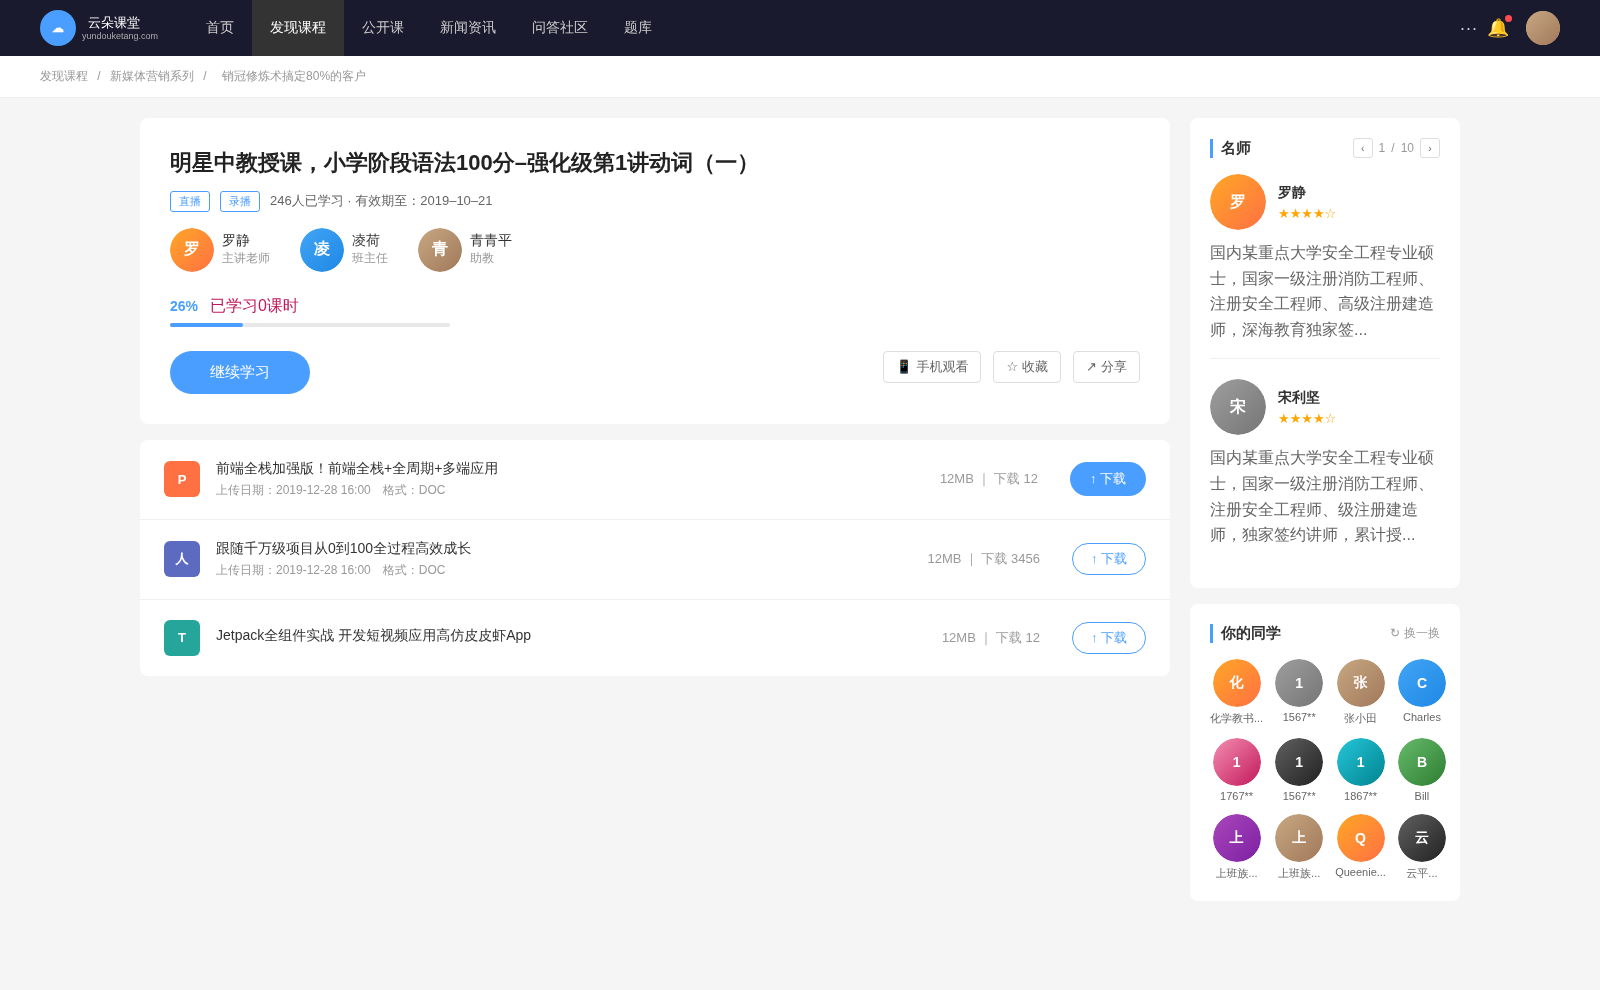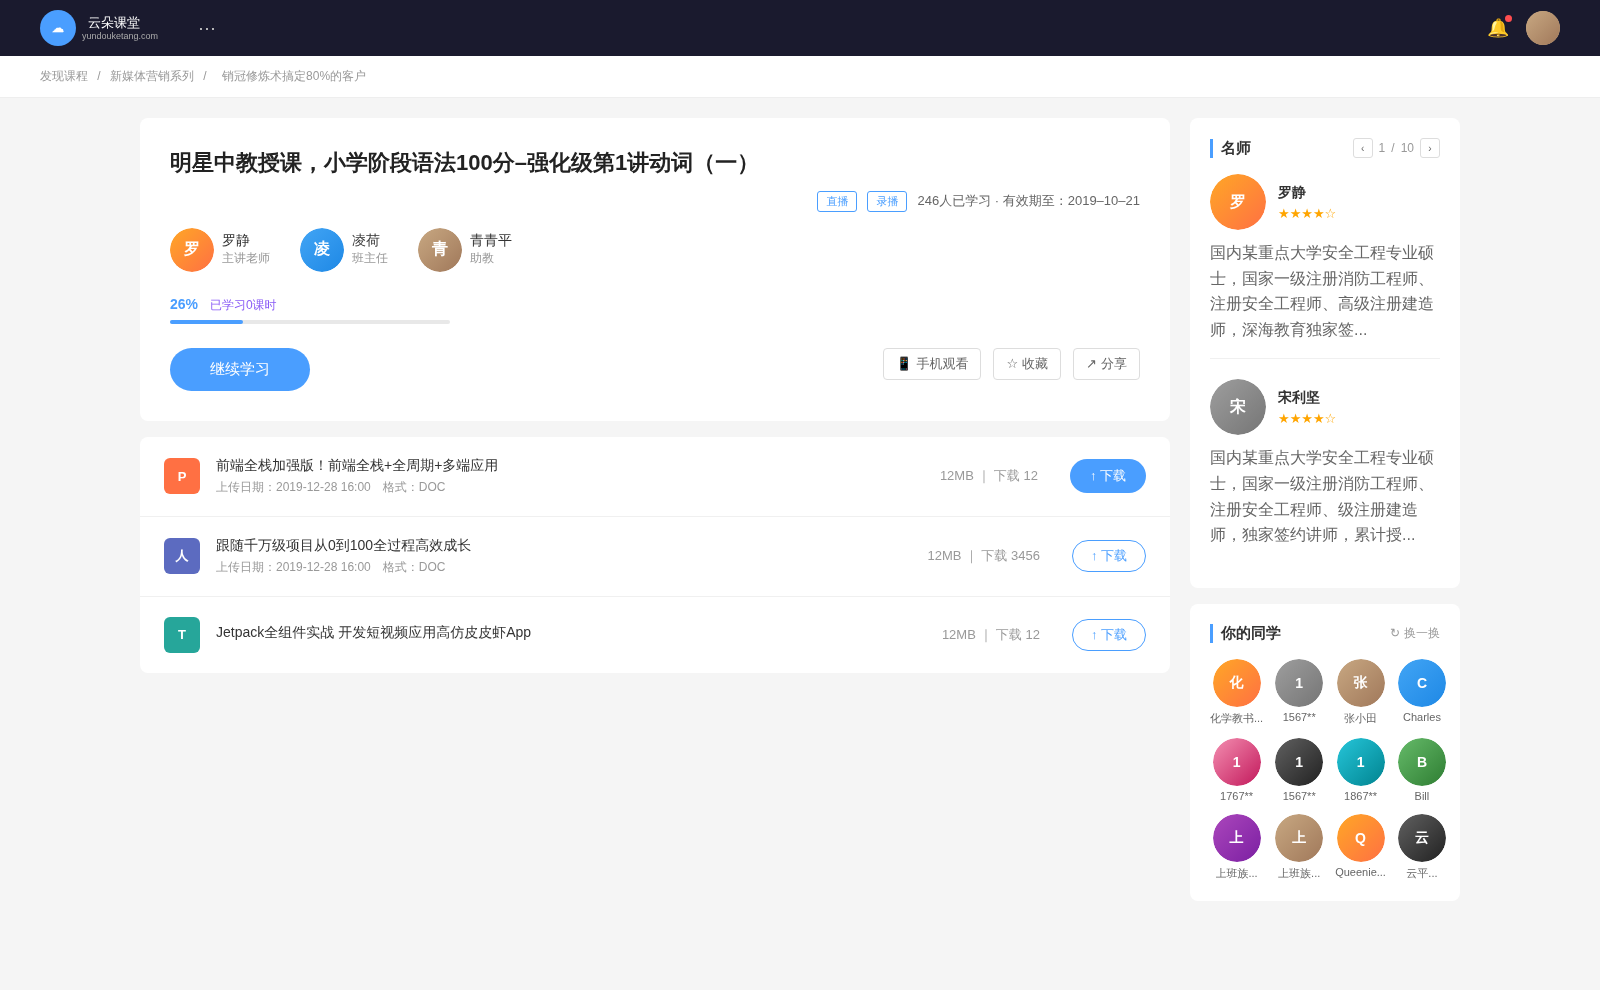--- a/index.html
+++ b/index.html
@@ -28,33 +28,33 @@
 
     
     .main-container { max-width: 1400px; margin: 0 auto; padding: 20px 40px; display: flex; gap: 20px; }
 
     
     .left-content { flex: 1; }
 
     
     .course-card { background: white; border-radius: 8px; padding: 30px; margin-bottom: 16px; }
     .course-title { font-size: 22px; font-weight: 600; color: #222; margin-bottom: 12px; line-height: 1.4; }
-    .course-meta { display: flex; align-items: center; gap: 10px; margin-bottom: 16px; color: #666; font-size: 13px; justify-content: flex-end; }
+    .course-meta { display: flex; align-items: center; gap: 10px; margin-bottom: 16px; color: #666; font-size: 13px; }
     .badge { padding: 2px 8px; border-radius: 3px; font-size: 11px; font-weight: 500; border: 1px solid; }
     .badge-live { color: #4a9eff; border-color: #4a9eff; }
     .badge-record { color: #4a9eff; border-color: #4a9eff; }
     .teachers { display: flex; gap: 30px; margin-bottom: 24px; }
     .teacher-item { display: flex; align-items: center; gap: 8px; }
     .teacher-avatar { width: 44px; height: 44px; border-radius: 50%; overflow: hidden; }
     .teacher-info { }
     .teacher-name { font-size: 14px; color: #333; font-weight: 500; }
     .teacher-role { font-size: 12px; color: #999; }
     .progress-section { margin-bottom: 24px; }
     .progress-label { font-size: 14px; color: #4a9eff; font-weight: 600; margin-bottom: 6px; }
-    .progress-info { font-size: 12px; color: #8b5cf6; margin-left: 8px; }
+    .progress-info { font-size: 16px; color: #be185d; margin-left: 8px; }
     .progress-bar-bg { height: 4px; background: #e8e8e8; border-radius: 2px; width: 280px; margin-top: 6px; }
     .progress-bar-fill { height: 4px; background: #4a9eff; border-radius: 2px; }
     .course-actions { display: flex; align-items: flex-start; gap: 16px; }
     .btn-primary { background: #4a9eff; color: white; border: none; border-radius: 24px; padding: 12px 40px; font-size: 15px; cursor: pointer; font-weight: 500; }
     .action-btns { margin-left: auto; display: flex; gap: 12px; }
     .action-btn { display: flex; align-items: center; gap: 4px; color: #666; font-size: 13px; cursor: pointer; padding: 6px 12px; border: 1px solid #ddd; border-radius: 4px; background: white; }
 
     
     .tabs-container { background: white; border-radius: 8px; padding: 0; margin-bottom: 0; }
     .tabs-header { display: flex; gap: 0; padding: 0 20px; border-bottom: 1px solid #eee; }
@@ -120,20 +120,28 @@
 <body>
 
 <header class="header">
   <div class="logo-area">
     <div class="logo-icon">☁</div>
     <div style="margin-left:6px;">
       <div class="logo-text">云朵课堂</div>
       <div class="logo-sub">yundouketang.com</div>
     </div>
   </div>
+  <nav class="nav-items" id="main-nav">
+      <div class="nav-item">首页</div>
+      <div class="nav-item active">发现课程</div>
+      <div class="nav-item">公开课</div>
+      <div class="nav-item">新闻资讯</div>
+      <div class="nav-item">问答社区</div>
+      <div class="nav-item">题库</div>
+    </nav>
   <div class="nav-dots">···</div>
   <div class="header-right">
     <div class="bell-icon">
       🔔
       <div class="bell-dot"></div>
     </div>
     <div class="avatar">
       <div class="avatar-inner"></div>
     </div>
   </div>

